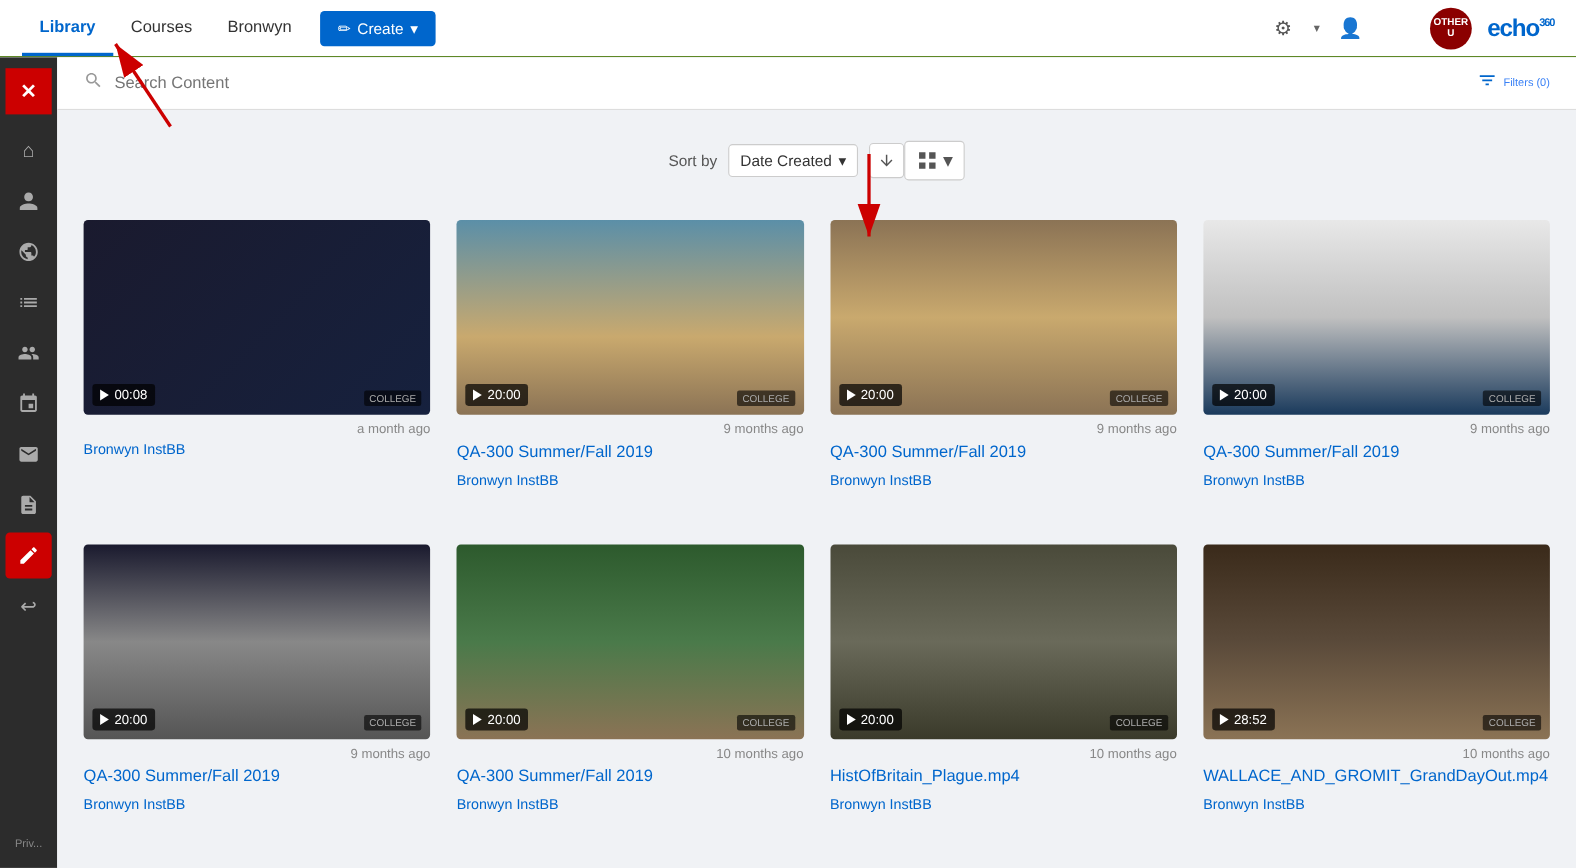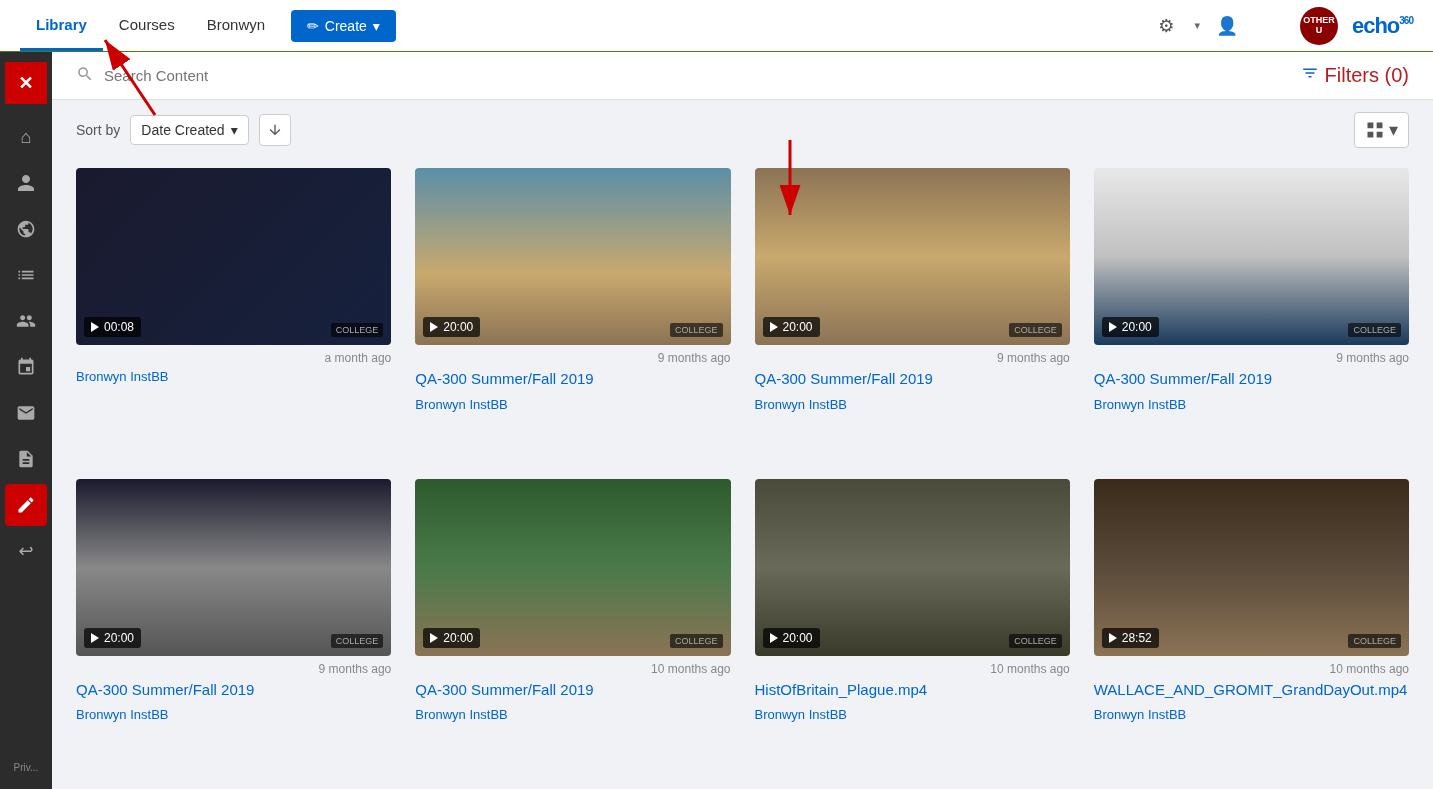--- a/index.html
+++ b/index.html
@@ -132,20 +132,21 @@
       color: #fff;
     }
 
     
     .content-area {
       flex: 1;
       display: flex;
       flex-direction: column;
       overflow: hidden;
       background: #f0f2f5;
+      gap: 16px;
     }
 
     
     .search-bar {
       background: #fff;
       border-bottom: 1px solid #ddd;
       padding: 12px 24px;
       display: flex;
       align-items: center;
       justify-content: space-between;
@@ -160,36 +161,36 @@
     .search-icon { color: #999; font-size: 16px; }
     .search-input {
       border: none;
       outline: none;
       font-size: 15px;
       color: #999;
       width: 300px;
     }
     .filters-btn {
       display: flex;
-      align-items: flex-start;
+      align-items: center;
       gap: 6px;
-      color: #b91c1c;
-      font-size: 20px;
+      color: #3b82f6;
+      font-size: 10px;
       cursor: pointer;
       border: none;
       background: none;
     }
     .filter-icon { font-size: 16px; }
 
     
     .sort-bar {
       padding: 12px 24px;
       display: flex;
       align-items: center;
-      justify-content: space-between;
+      justify-content: center;
       flex-shrink: 0;
     }
     .sort-left { display: flex; align-items: center; gap: 10px; }
     .sort-label { font-size: 14px; color: #555; font-weight: 500; }
     .sort-select {
       display: flex;
       align-items: center;
       gap: 6px;
       background: #fff;
       border: 1px solid #ccc;

